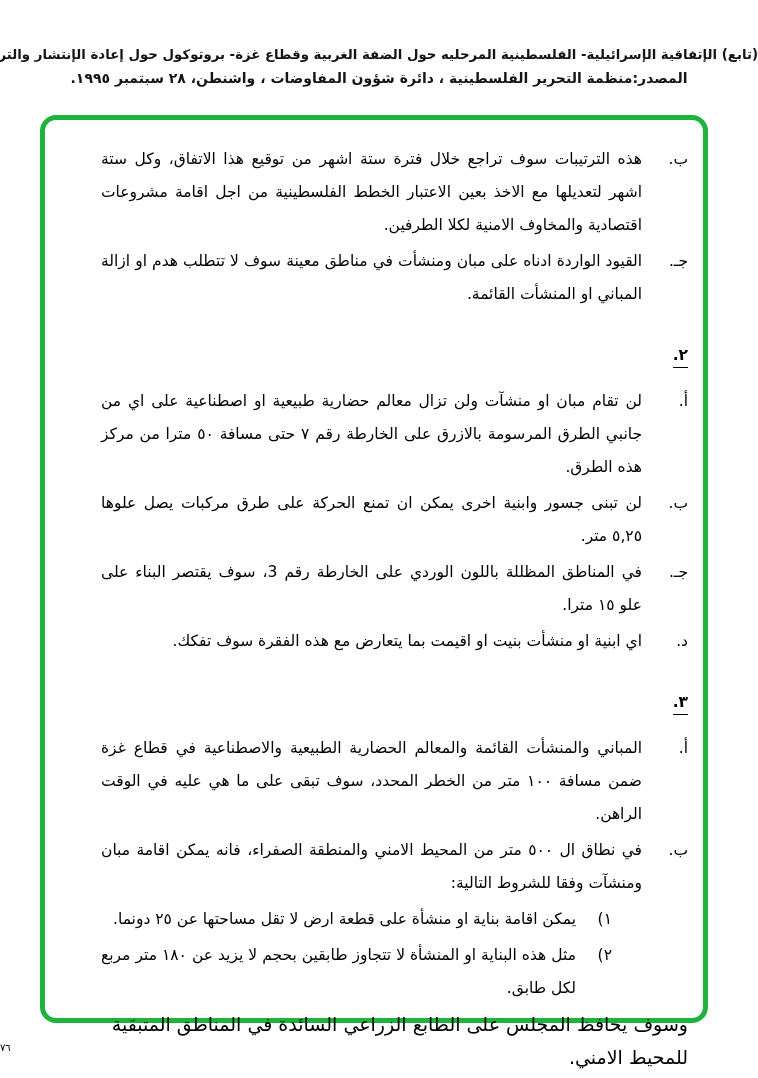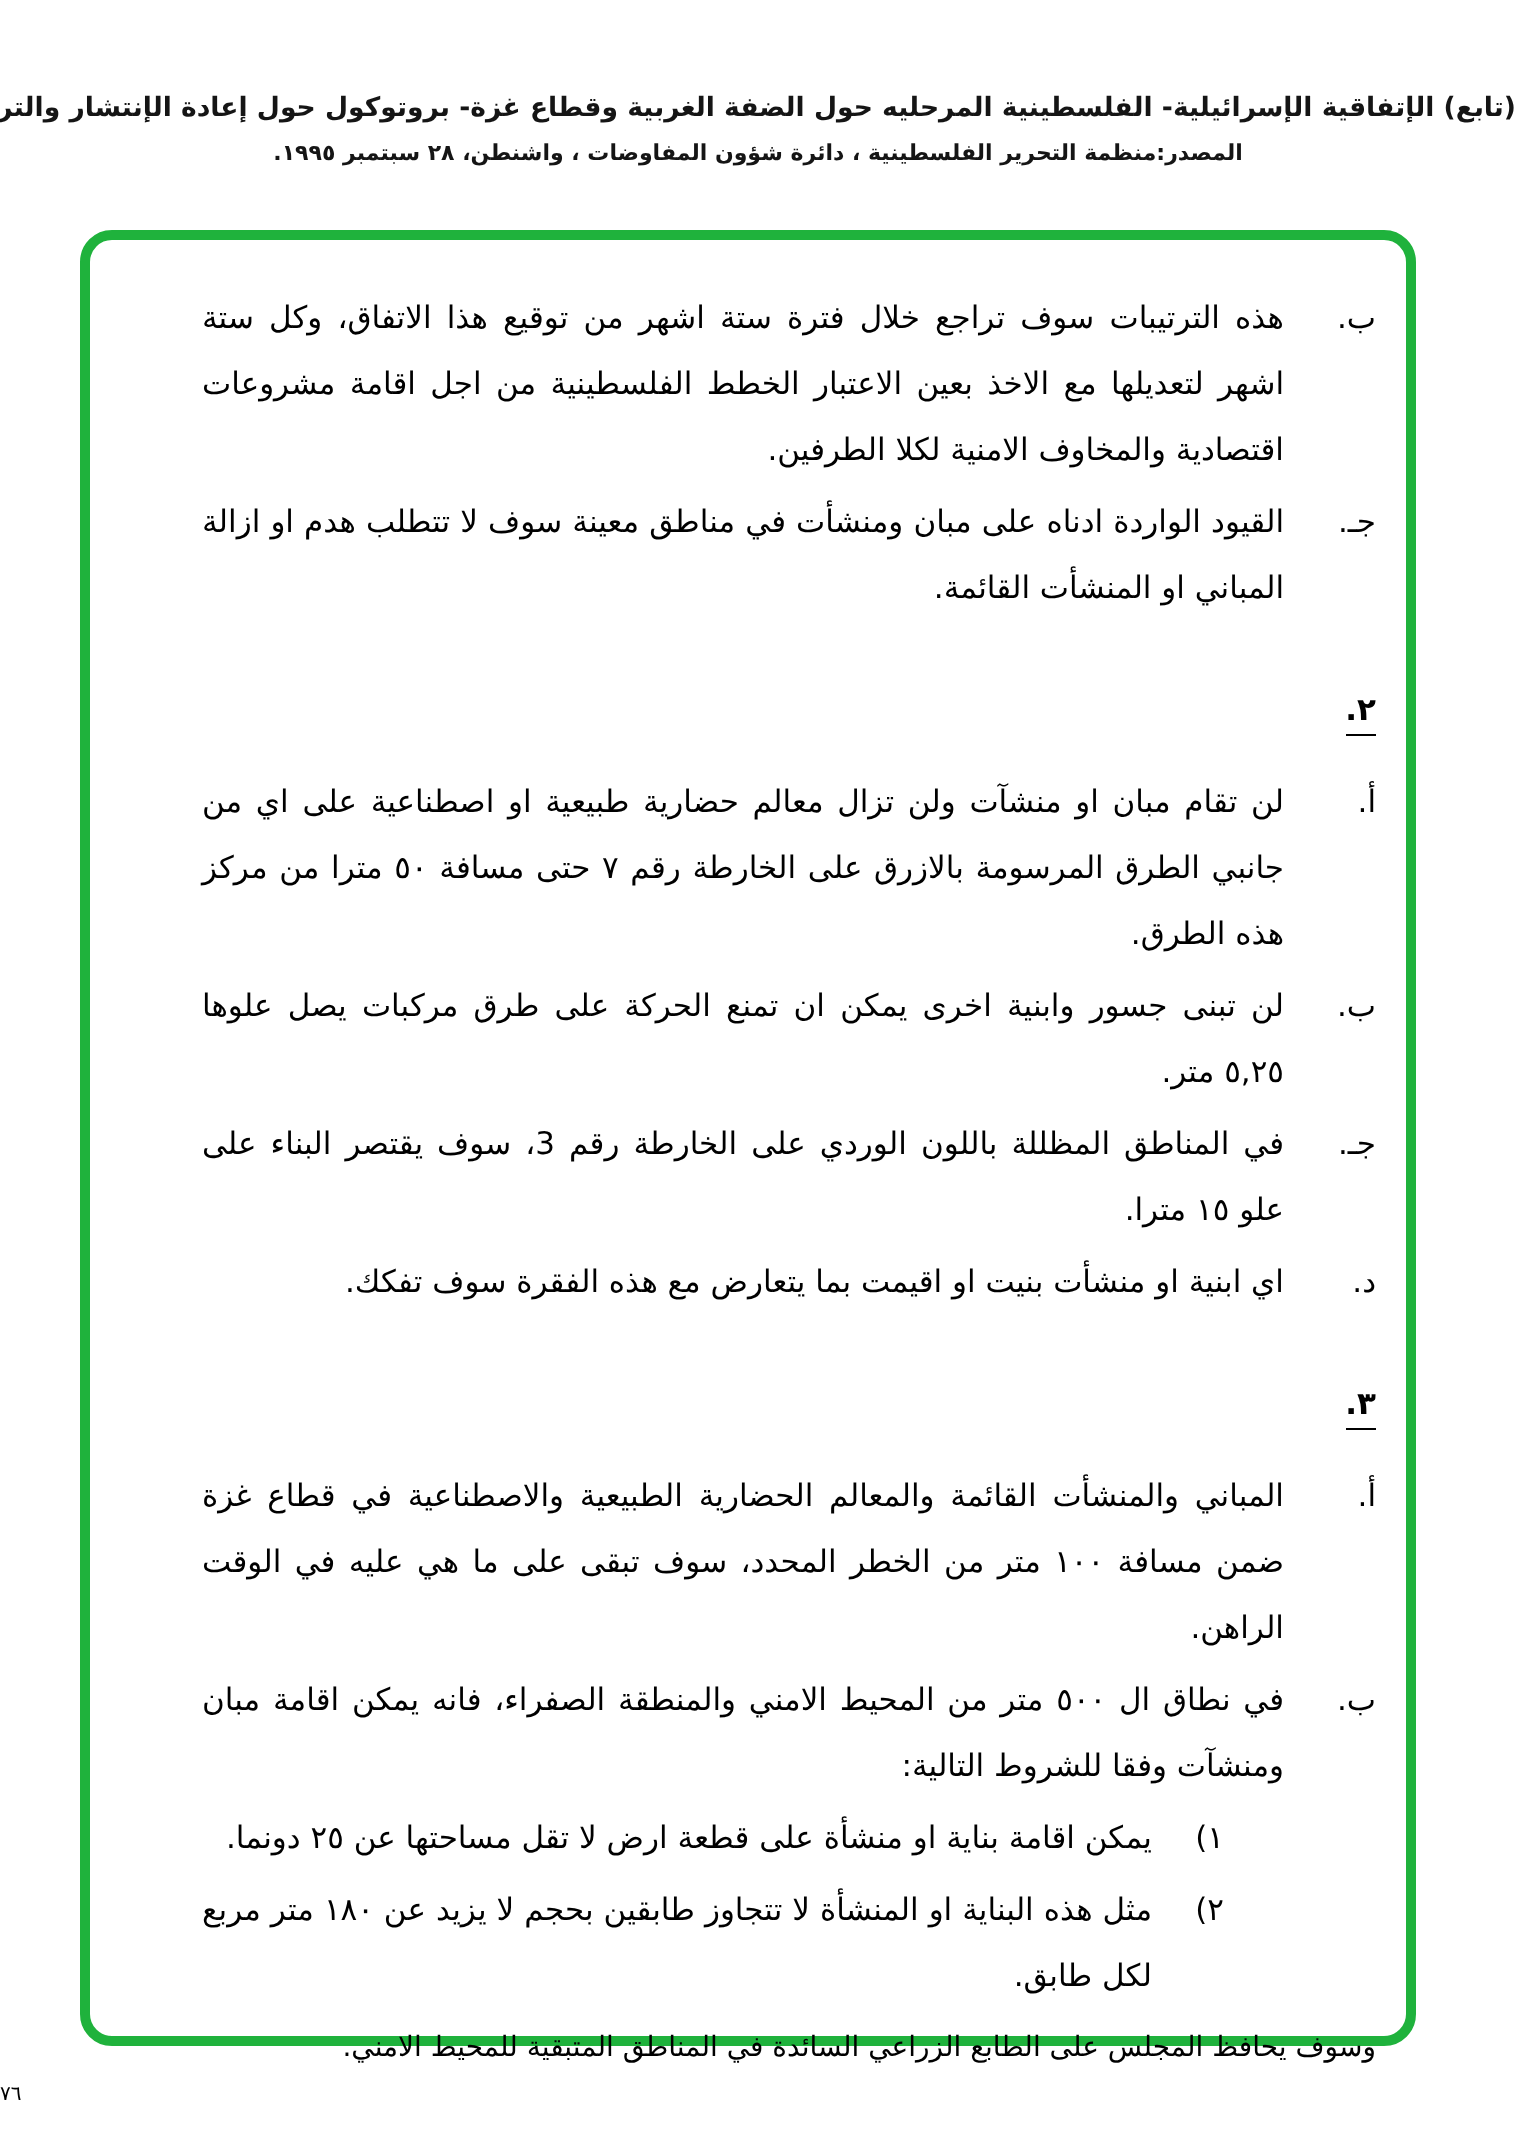--- a/index.html
+++ b/index.html
@@ -10,21 +10,21 @@
     position: relative;
     overflow: hidden;
     direction: rtl;
     font-family: "DejaVu Sans", sans-serif;
     color: #000;
   }
 
   
   .header { text-align: center; padding-top: 47px; font-weight: bold; color: #151515; }
   .header .title  { font-size: 13.3px; white-space: nowrap; letter-spacing: -0.2px; }
-  .header .source { font-size: 11px; margin-top: 8px; letter-spacing: 0.1px; }
+  .header .source { font-size: 14px; margin-top: 8px; letter-spacing: 0.1px; }
 
   
   .frame {
     position: absolute;
     top: 115px;
     left: 40px;
     width: 668px;
     height: 908px;
     border: 5px solid #1fb23c;
     border-radius: 16px;
@@ -43,21 +43,21 @@
     gap: 18px;
     border-bottom: 1.7px solid #000;
     padding-bottom: 3px;
     font-size: 15.5px;
     font-weight: bold;
   }
 
   .subitem { display: flex; margin-right: 76px; font-size: 15.5px; line-height: 33px; margin-bottom: 3px; }
   .submarker { flex: 0 0 36px; }
 
-  .closing { font-size: 14px; line-height: 33px; text-align: right; margin-top: 3px; }
+  .closing { font-size: 19px; line-height: 33px; text-align: right; margin-top: 3px; }
 
   
   .pagenum {
     position: absolute;
     top: 1042px;
     left: 0; right: 0;
     text-align: left;
     font-size: 10px;
     font-weight: normal;
     letter-spacing: 5px;

